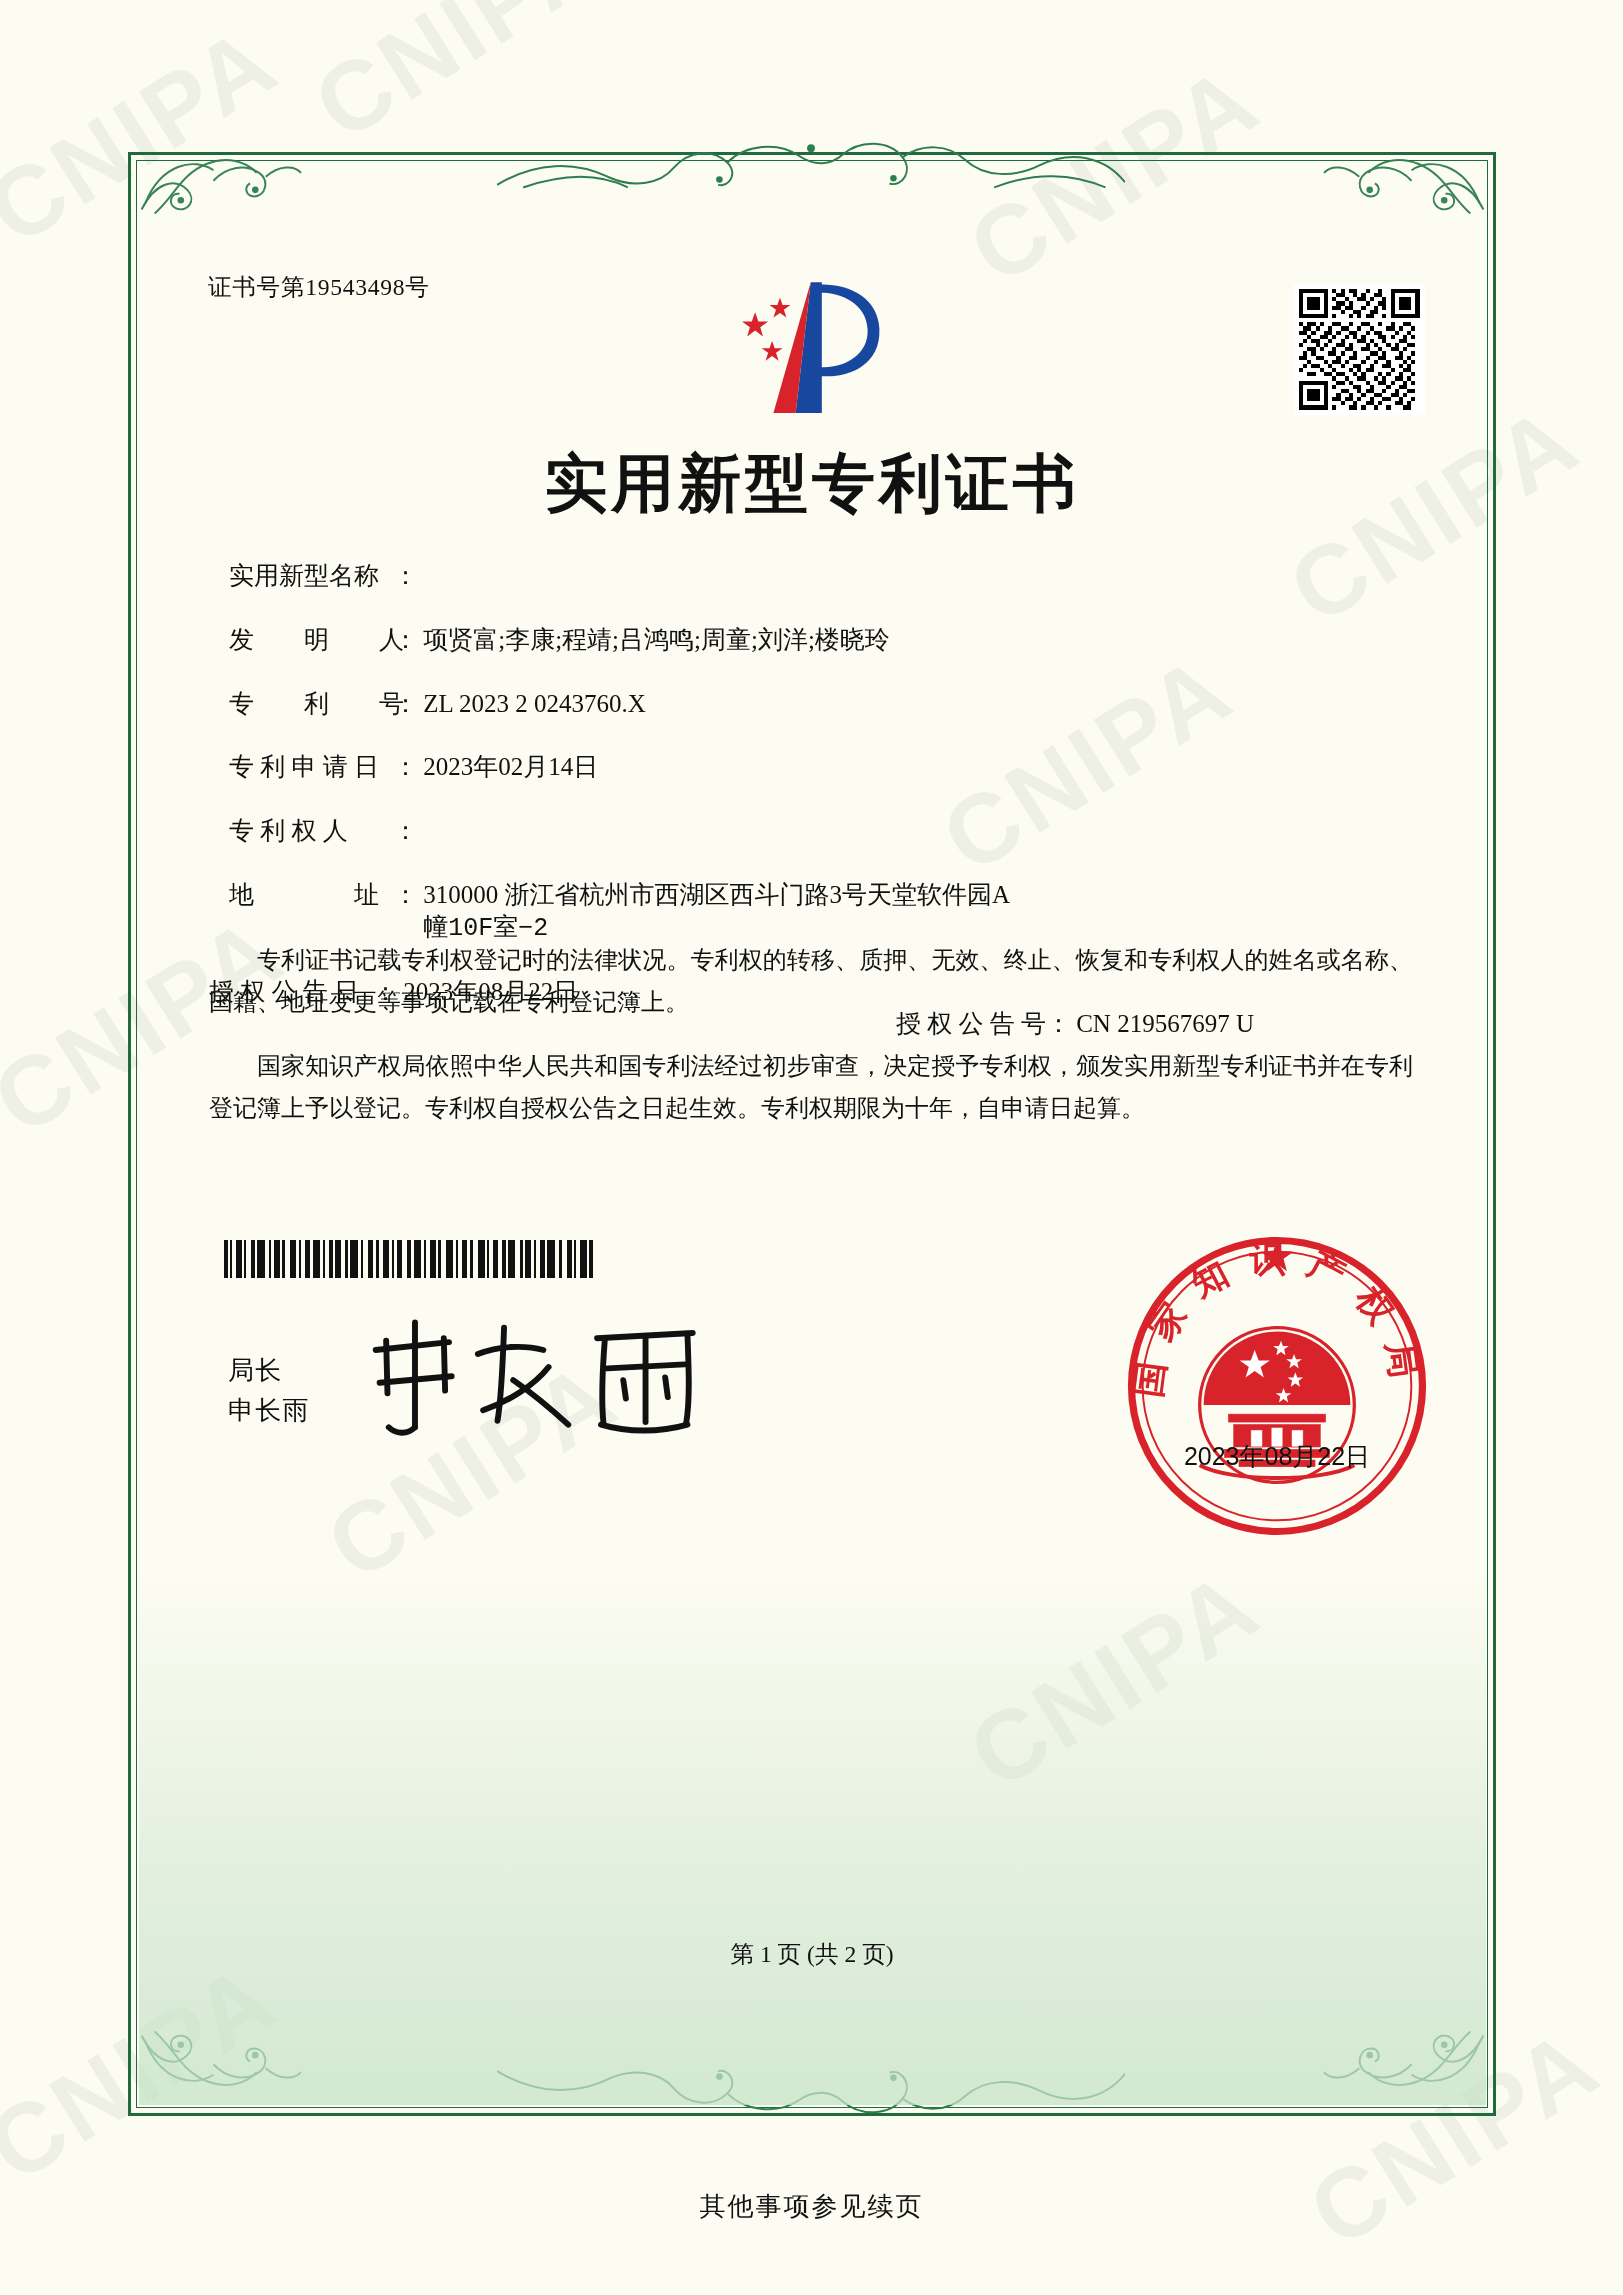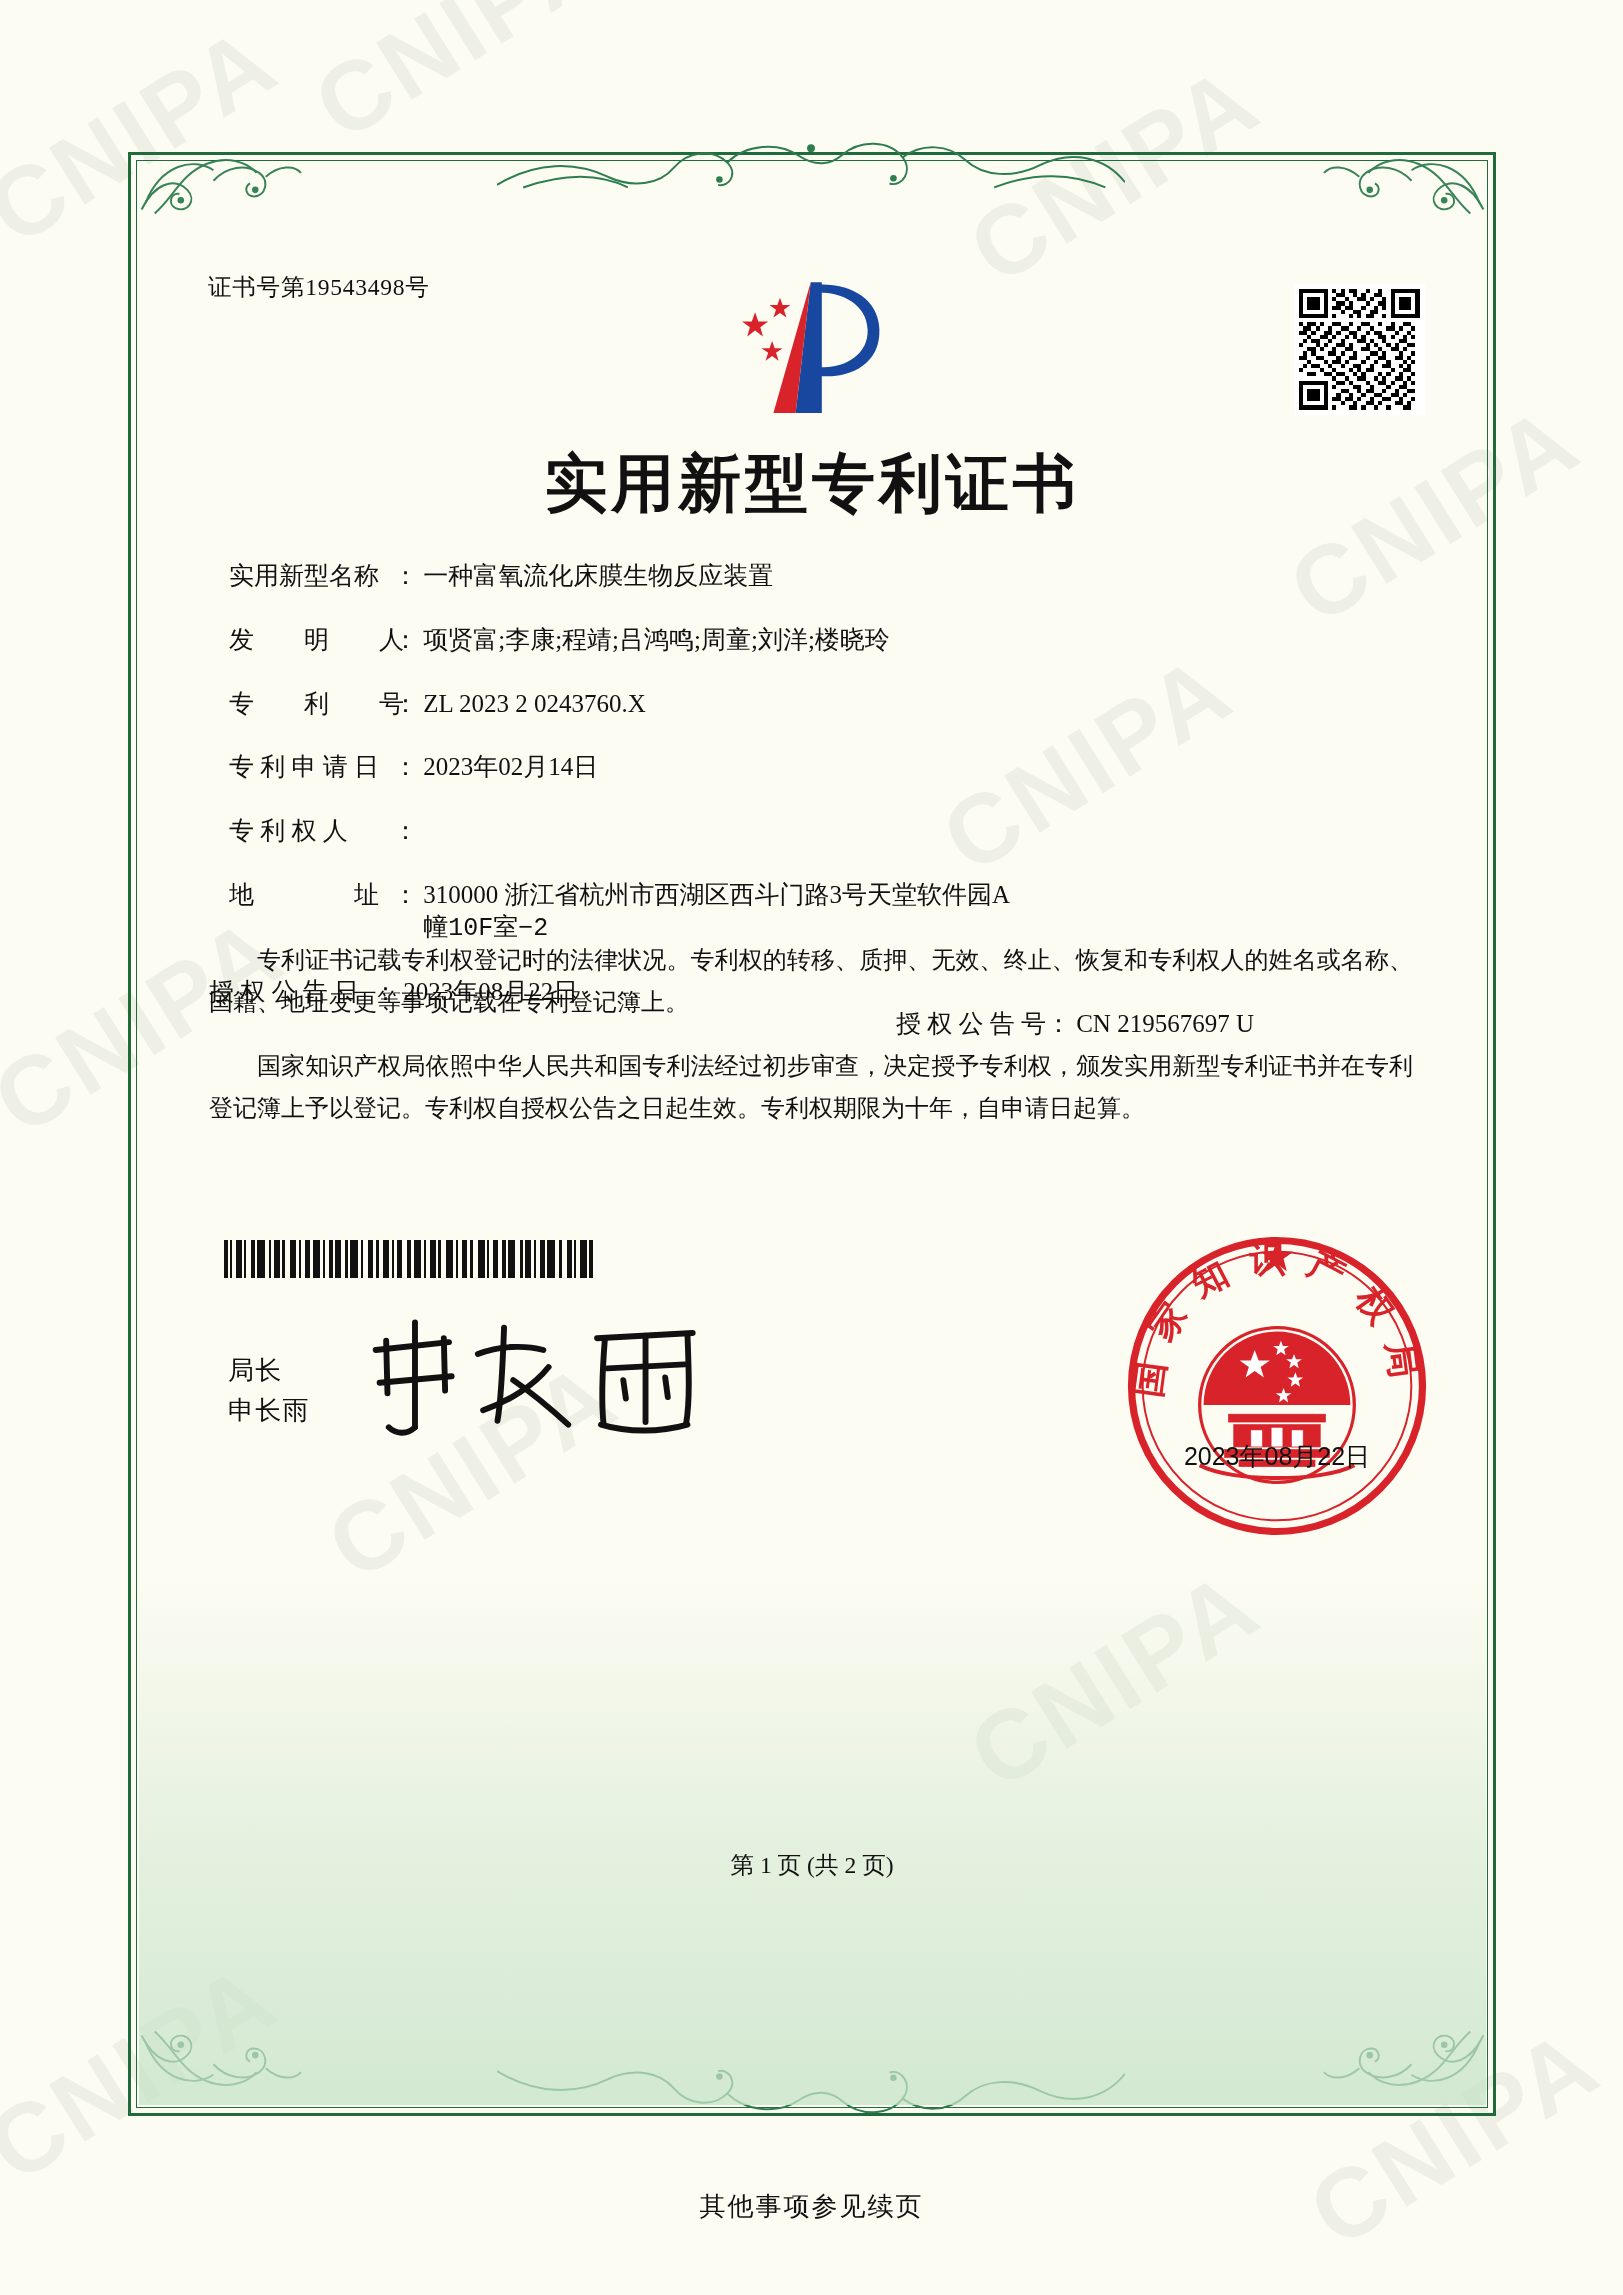--- a/index.html
+++ b/index.html
@@ -259,21 +259,21 @@
     width: 308px;
     text-align: center;
     font-size: 25px;
     color: #111;
     font-family: "Liberation Sans", sans-serif;
   }
 
   .page-num {
     position: absolute;
     left: 0; right: 0;
-    top: 1689px;
+    top: 1778px;
     text-align: center;
     font-size: 23.6px;
   }
 
   .footer-note {
     position: absolute;
     left: 0;
     width: 1623px;
     top: 2189px;
     text-align: center;
@@ -617,21 +617,20 @@
       </svg>
     </div>
 
     <div class="title">实用新型专利证书</div>
 
     <div class="fields">
 
       <div class="field-row">
         <span class="f-label">实用新型名称</span>
         <span class="f-colon">：</span>
-        <span class="f-value">一种富氧流化床膜生物反应装置</span>
       </div>
 
       <div class="field-row">
         <span class="f-label">发　　明　　人</span>
         <span class="f-colon">：</span>
         <span class="f-value">项贤富;李康;程靖;吕鸿鸣;周童;刘洋;楼晓玲</span>
       </div>
 
       <div class="field-row">
         <span class="f-label">专　　利　　号</span>

